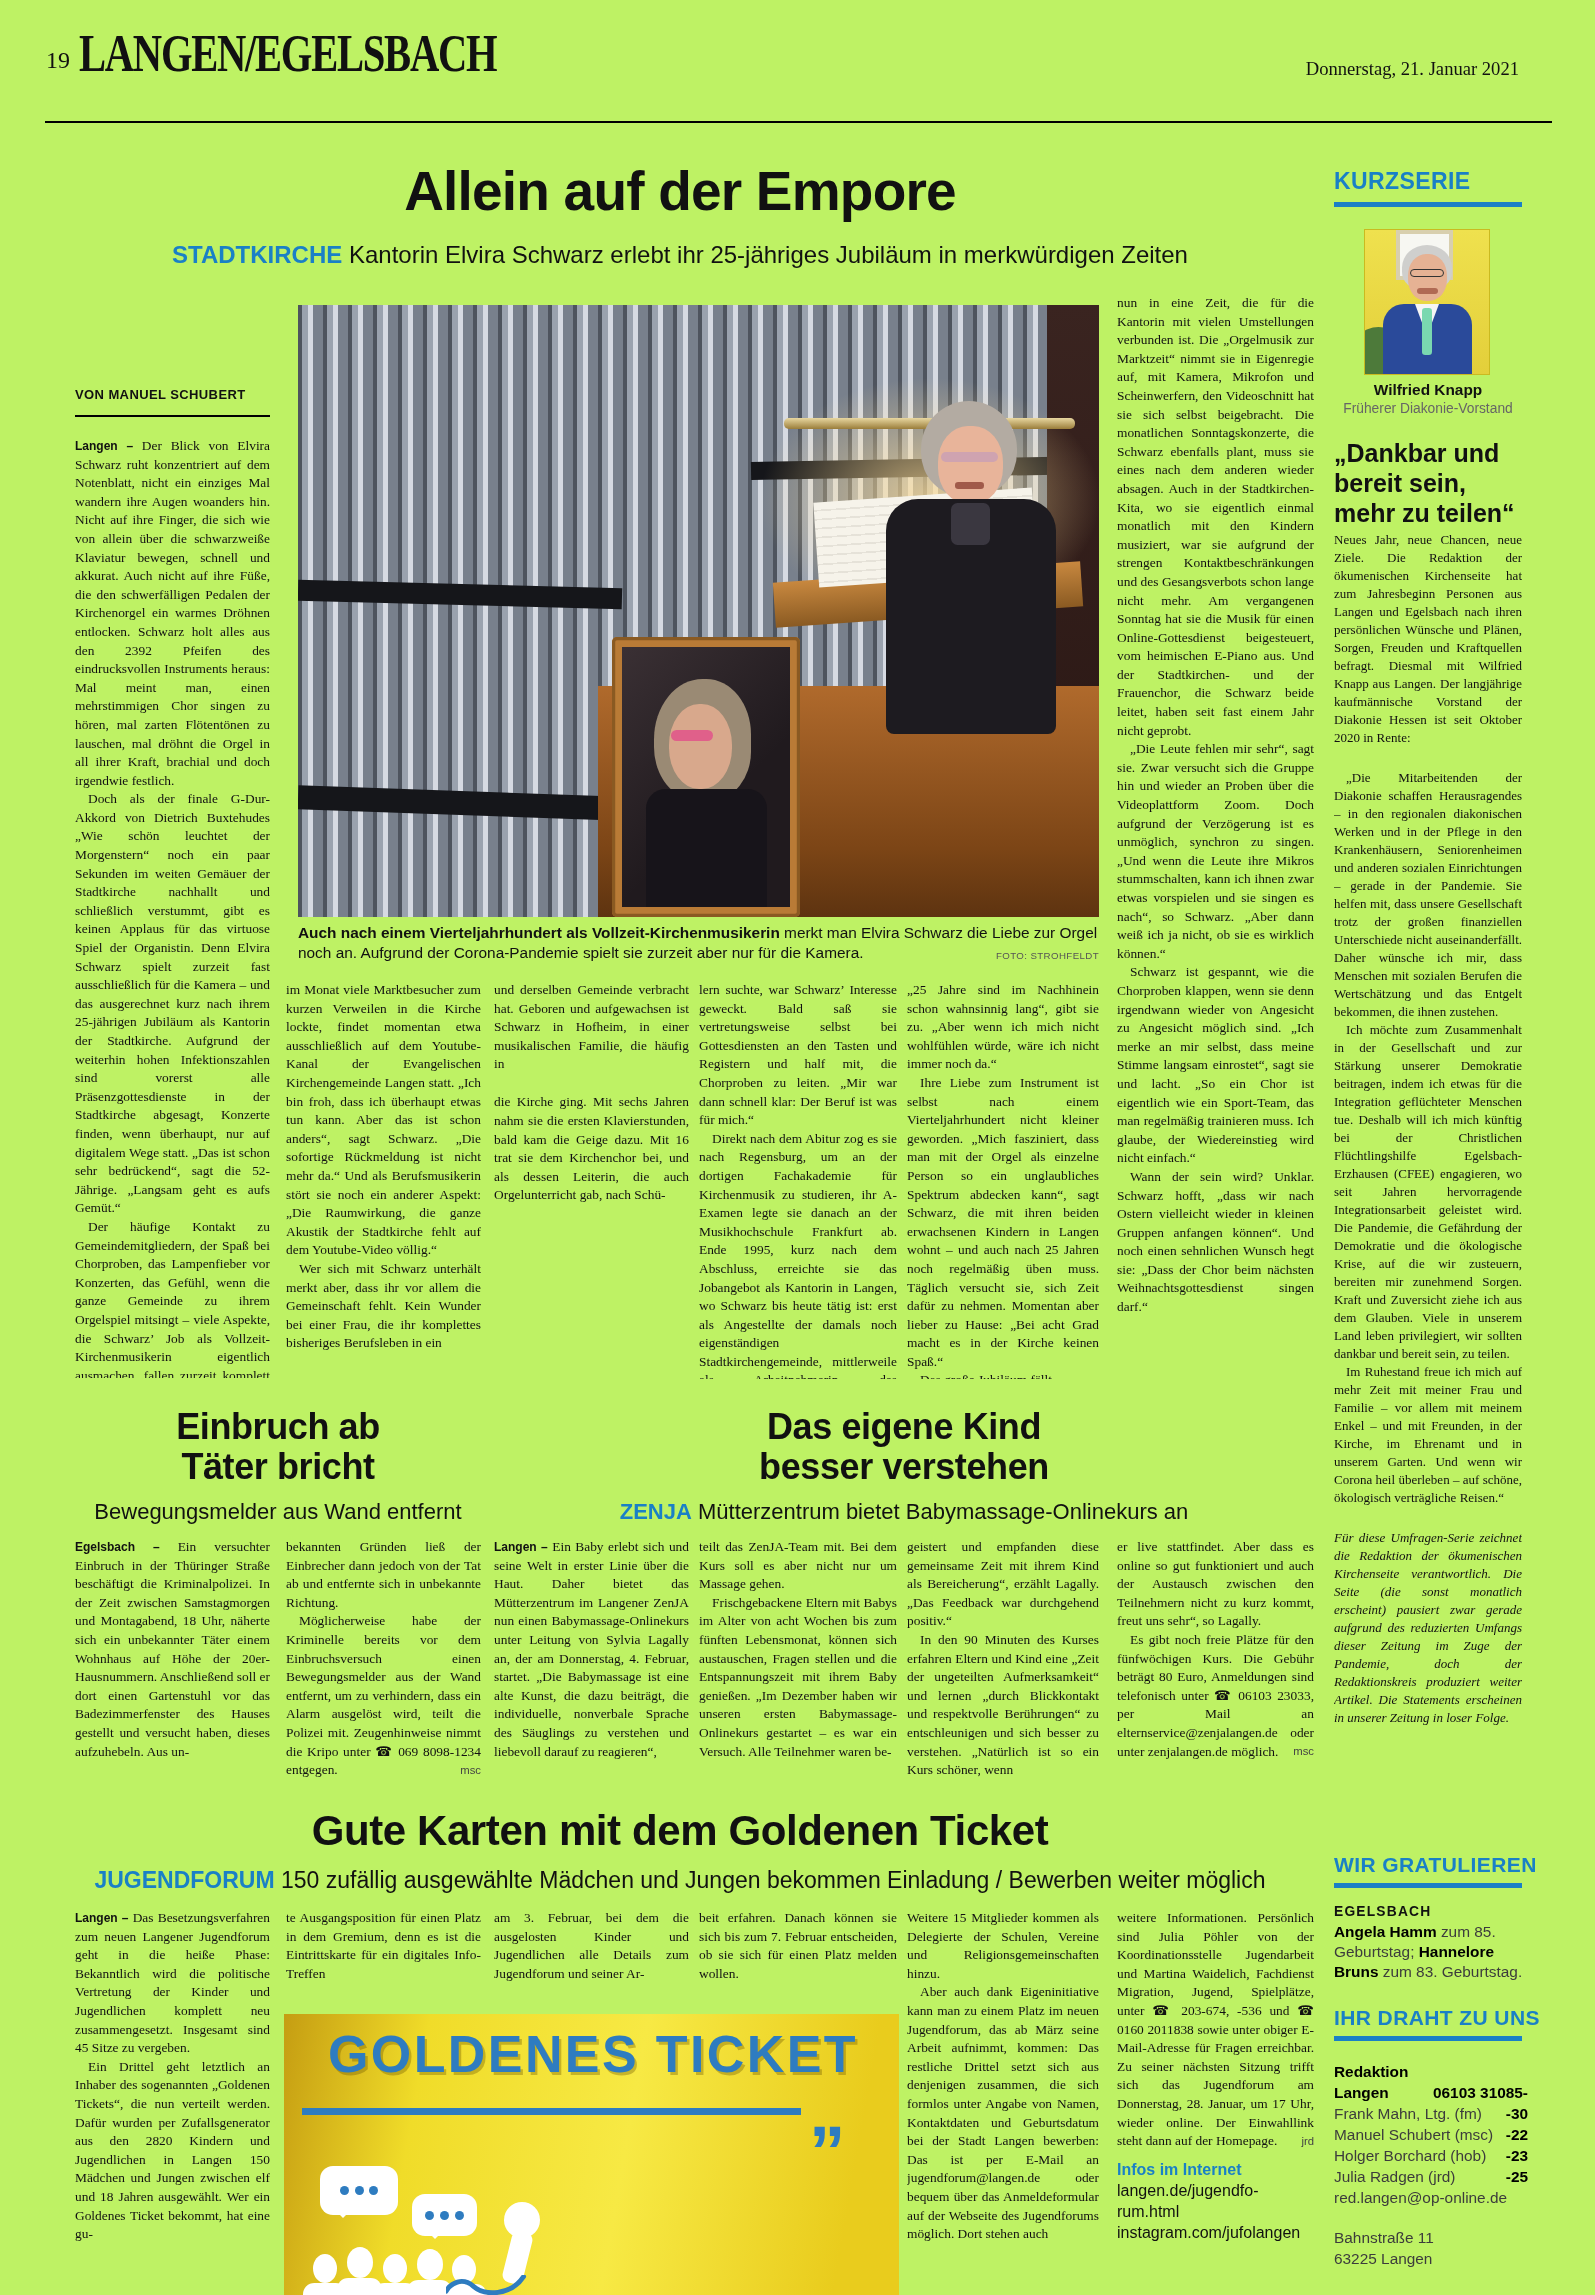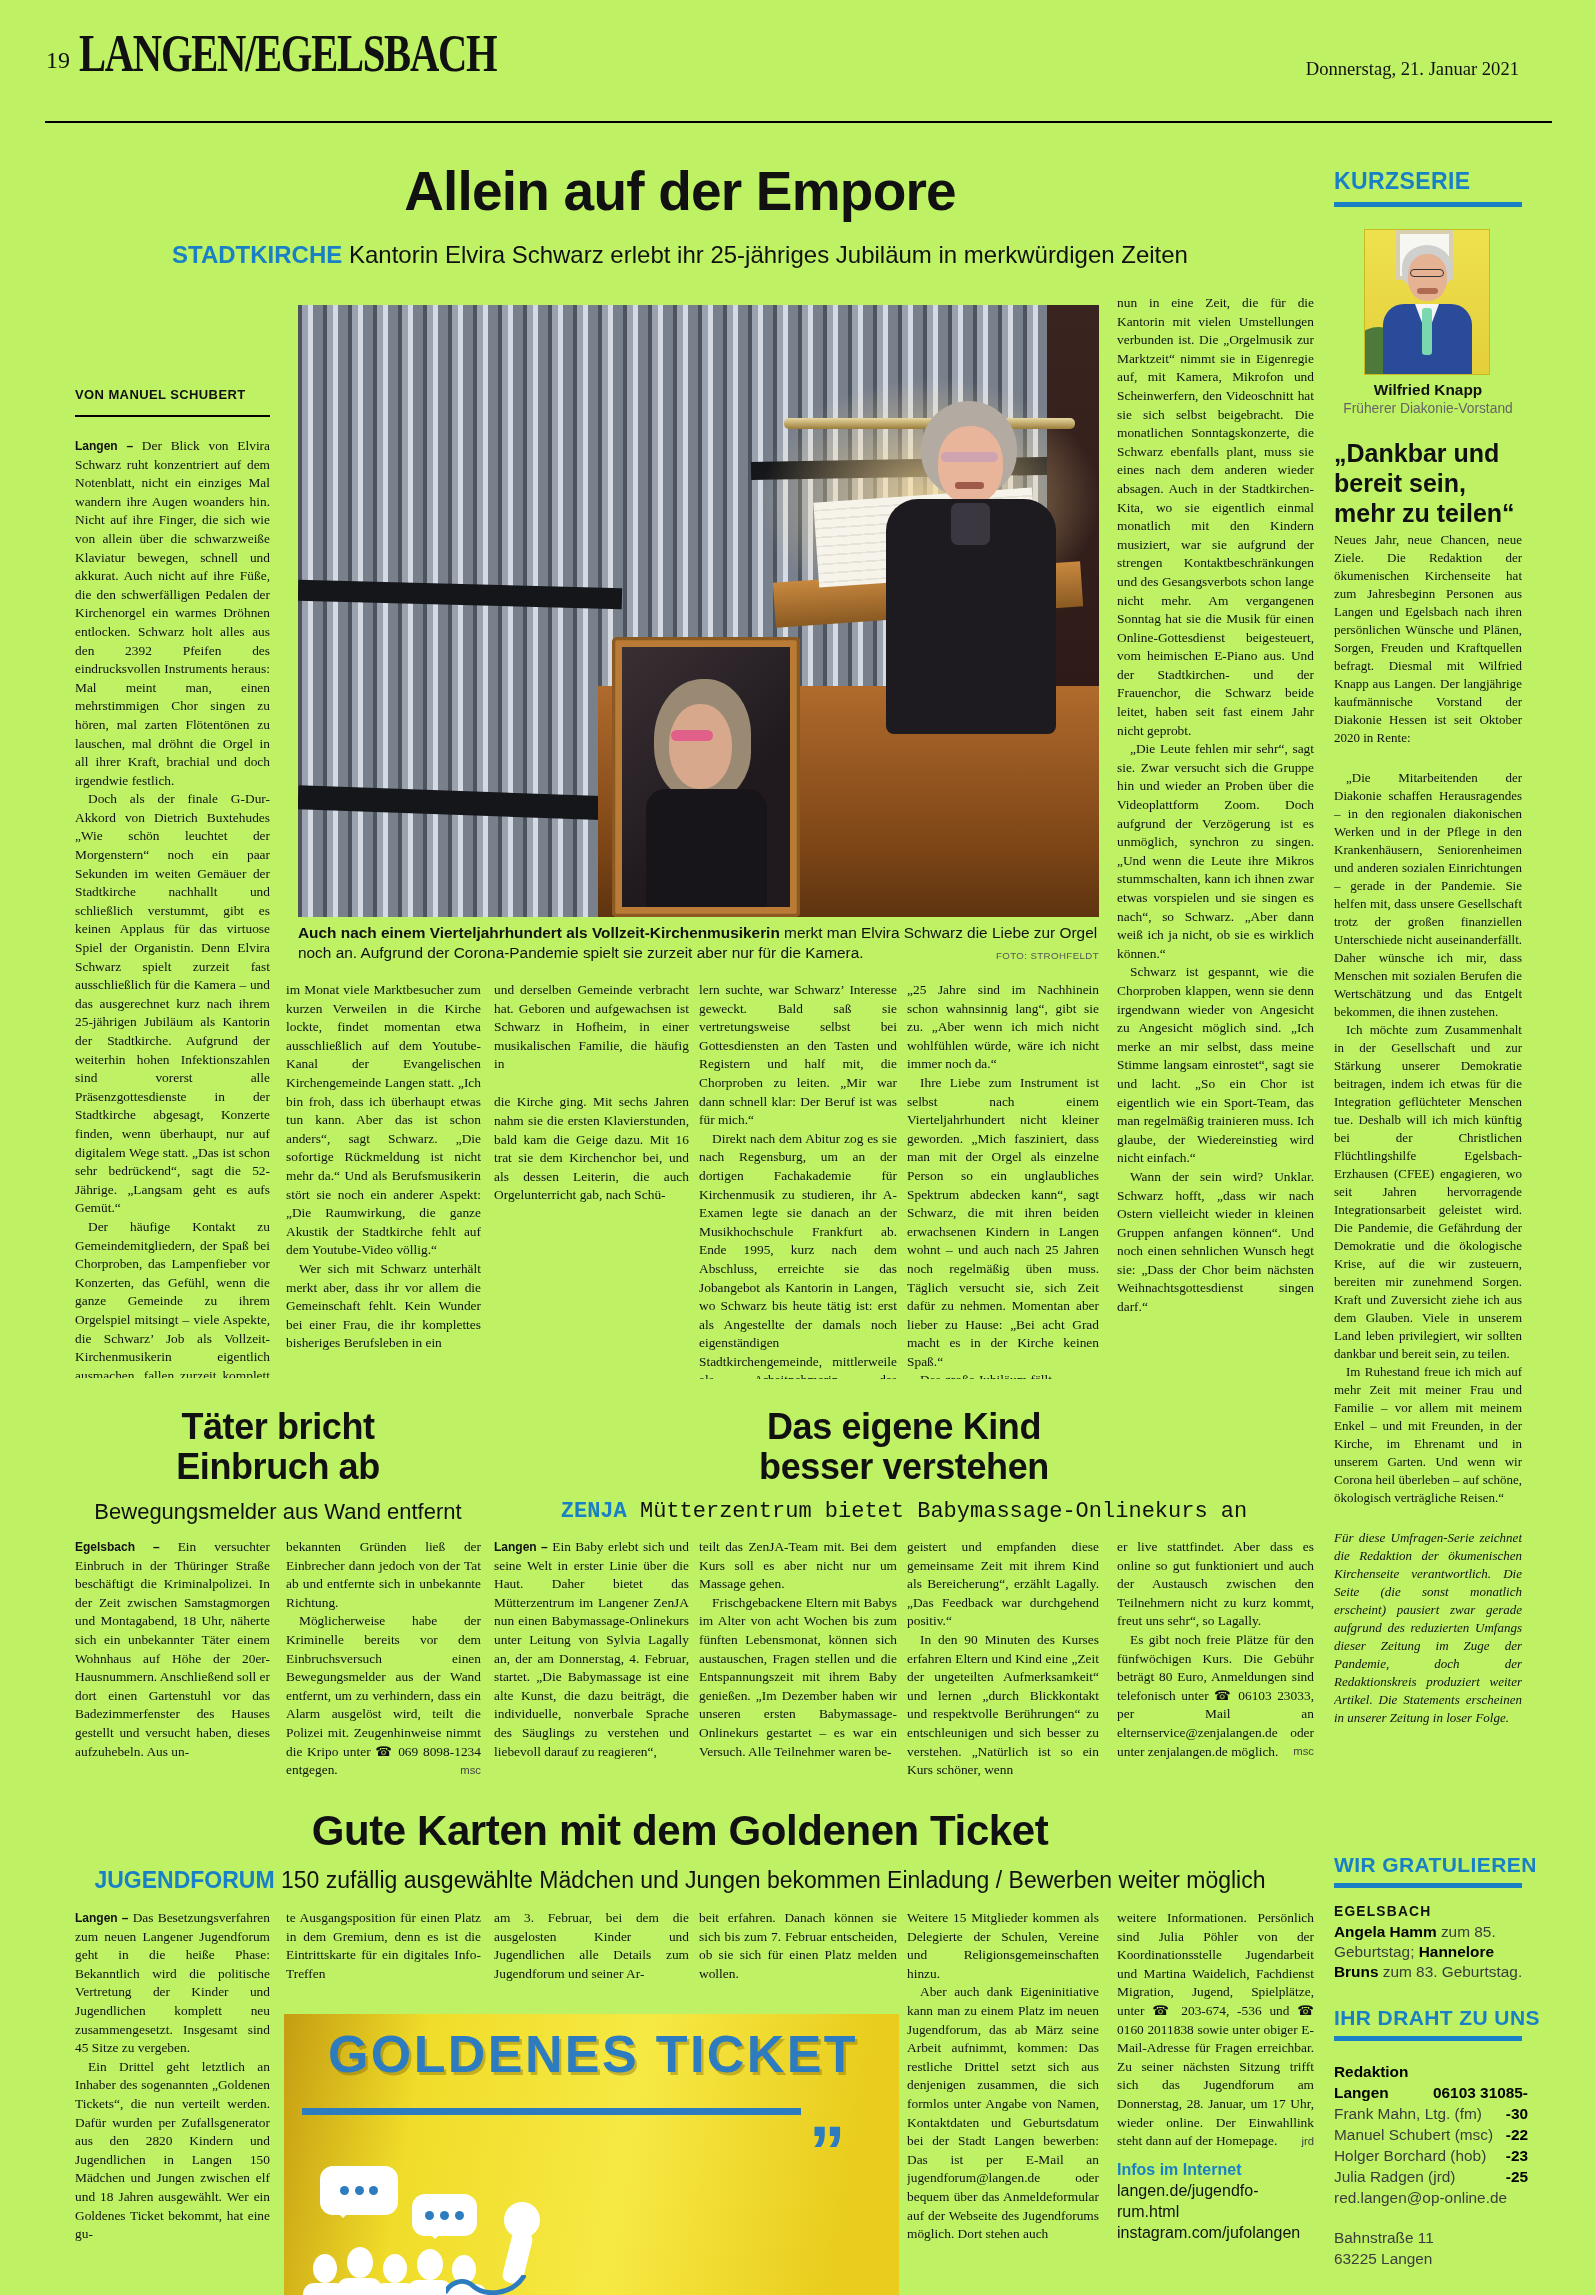--- a/index.html
+++ b/index.html
@@ -215,41 +215,41 @@
 
   <div class="abs sb-body" style="left:1334px;top:531px;width:188px;height:1289px;overflow:hidden;">
     <p>Neues Jahr, neue Chancen, neue Ziele. Die Redaktion der ökumenischen Kirchenseite hat zum Jahresbeginn Personen aus Langen und Egelsbach nach ihren persönlichen Wünsche und Plänen, Sorgen, Freuden und Kraftquellen befragt. Diesmal mit Wilfried Knapp aus Langen. Der langjährige kaufmännische Vorstand der Diakonie Hessen ist seit Oktober 2020 in Rente:</p>
     <p class="sp ind">„Die Mitarbeitenden der Diakonie schaffen Herausragendes – in den regionalen diakonischen Werken und in der Pflege in den Krankenhäusern, Seniorenheimen und anderen sozialen Einrichtungen – gerade in der Pandemie. Sie helfen mit, dass unsere Gesellschaft trotz der großen finanziellen Unterschiede nicht auseinanderfällt. Daher wünsche ich mir, dass Menschen mit sozialen Berufen die Wertschätzung und das Entgelt bekommen, die ihnen zustehen.</p>
     <p class="ind">Ich möchte zum Zusammenhalt in der Gesellschaft und zur Stärkung unserer Demokratie beitragen, indem ich etwas für die Integration geflüchteter Menschen tue. Deshalb will ich mich künftig bei der Christlichen Flüchtlingshilfe Egelsbach-Erzhausen (CFEE) engagieren, wo seit Jahren hervorragende Integrationsarbeit geleistet wird. Die Pandemie, die Gefährdung der Demokratie und die ökologische Krise, auf die wir zusteuern, bereiten mir zunehmend Sorgen. Kraft und Zuversicht ziehe ich aus dem Glauben. Viele in unserem Land leben privilegiert, wir sollten dankbar und bereit sein, zu teilen.</p>
     <p class="ind">Im Ruhestand freue ich mich auf mehr Zeit mit meiner Frau und Familie – vor allem mit meinem Enkel – und mit Freunden, in der Kirche, im Ehrenamt und in unserem Garten. Und wenn wir Corona heil überleben – auf schöne, ökologisch verträgliche Reisen.“</p>
     <p class="sp" style="font-style:italic;">Für diese Umfragen-Serie zeichnet die Redaktion der ökumenischen Kirchenseite verantwortlich. Die Seite (die sonst monatlich erscheint) pausiert zwar gerade aufgrund des reduzierten Umfangs dieser Zeitung im Zuge der Pandemie, doch der Redaktionskreis produziert weiter Artikel. Die Statements erscheinen in unserer Zeitung in loser Folge.</p>
   </div>
 
   <div class="abs headline-2" style="left:75px;top:1407px;width:406px;">
+    <div>Einbruch ab</div>
     <div>Täter bricht</div>
-    <div>Einbruch ab</div>
   </div>
   <div class="abs subhead-2" style="left:75px;top:1499px;width:406px;">Bewegungsmelder aus Wand entfernt</div>
 
   <div class="abs body-col" style="left:75px;top:1538px;width:195px;height:243px;">
     <p><b class="lead">Egelsbach –</b> <span>Ein versuchter Einbruch in der Thüringer Straße beschäftigt die Kriminalpolizei. In der Zeit zwischen Samstagmorgen und Montagabend, 18 Uhr, näherte sich ein unbekannter Täter einem Wohnhaus auf Höhe der 20er-Hausnummern. Anschließend soll er dort einen Gartenstuhl vor das Badezimmerfenster des Hauses gestellt und versucht haben, dieses aufzuhebeln. Aus un-</span></p>
   </div>
   <div class="abs body-col" style="left:286px;top:1538px;width:195px;height:243px;">
     <p><span>bekannten Gründen ließ der Einbrecher dann jedoch von der Tat ab und entfernte sich in unbekannte Richtung.</span></p>
     <div class="paras">
         <p>Möglicherweise habe der Kriminelle bereits vor dem Einbruchsversuch einen Bewegungsmelder aus der Wand entfernt, um zu verhindern, dass ein Alarm ausgelöst wird, teilt die Polizei mit. Zeugenhinweise nimmt die Kripo unter ☎ 069 8098-1234 entgegen.</p>
       </div>
     <span class="sig">msc</span>
   </div>
 
   <div class="abs headline-2" style="left:494px;top:1407px;width:820px;">
     <div>Das eigene Kind</div>
     <div>besser verstehen</div>
   </div>
-  <div class="abs subhead-2" style="left:494px;top:1499px;width:820px;font-family:Liberation Mono, monospace;">
+  <div class="abs subhead-2" style="left:494px;top:1499px;width:820px;">
     <span class="kicker">ZENJA</span>
     <span>Mütterzentrum bietet Babymassage-Onlinekurs an</span>
   </div>
 
   <div class="abs body-col" style="left:494px;top:1538px;width:195px;height:243px;">
     <p><b class="lead">Langen –</b> <span>Ein Baby erlebt sich und seine Welt in erster Linie über die Haut. Daher bietet das Mütterzentrum im Langener ZenJA nun einen Babymassage-Onlinekurs unter Leitung von Sylvia Lagally an, der am Donnerstag, 4. Februar, startet. „Die Babymassage ist eine alte Kunst, die dazu beiträgt, die individuelle, nonverbale Sprache des Säuglings zu verstehen und liebevoll darauf zu reagieren“,</span></p>
   </div>
   <div class="abs body-col" style="left:699px;top:1538px;width:198px;height:243px;">
     <p><span>teilt das ZenJA-Team mit. Bei dem Kurs soll es aber nicht nur um Massage gehen.</span></p>
     <div class="paras">

